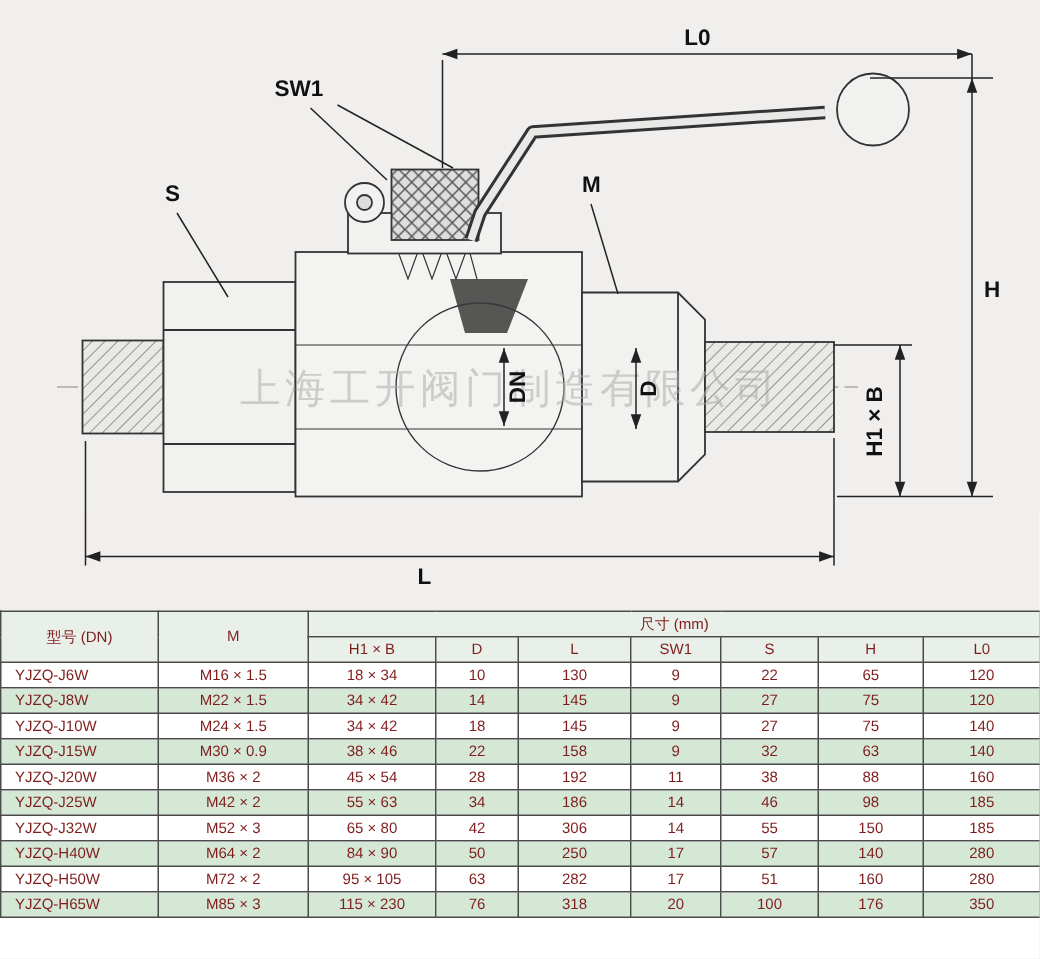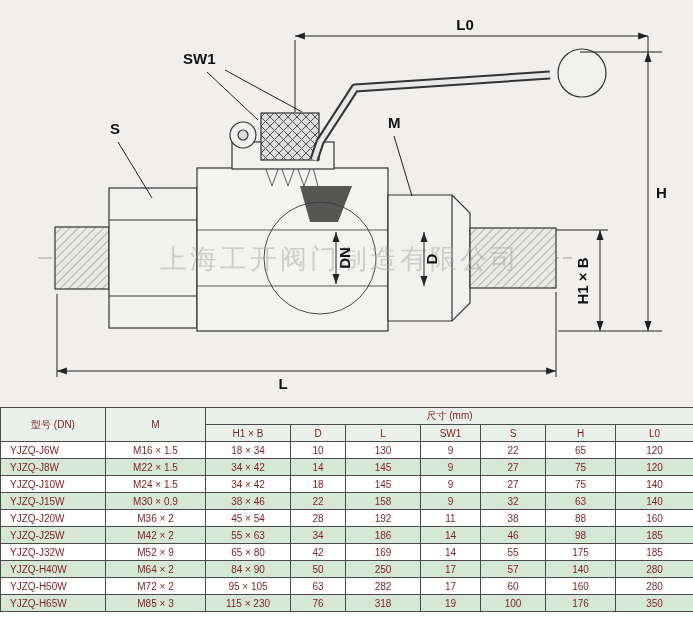--- a/index.html
+++ b/index.html
@@ -234,56 +234,56 @@
         <td>55 × 63</td>
         <td>34</td>
         <td>186</td>
         <td>14</td>
         <td>46</td>
         <td>98</td>
         <td>185</td>
       </tr>
       <tr>
         <td>YJZQ-J32W</td>
-        <td>M52 × 9</td>
+        <td>M52 × 3</td>
         <td>65 × 80</td>
         <td>42</td>
-        <td>169</td>
+        <td>306</td>
         <td>14</td>
         <td>55</td>
-        <td>175</td>
+        <td>150</td>
         <td>185</td>
       </tr>
       <tr class="alt">
         <td>YJZQ-H40W</td>
         <td>M64 × 2</td>
         <td>84 × 90</td>
         <td>50</td>
         <td>250</td>
         <td>17</td>
         <td>57</td>
         <td>140</td>
         <td>280</td>
       </tr>
       <tr>
         <td>YJZQ-H50W</td>
         <td>M72 × 2</td>
         <td>95 × 105</td>
         <td>63</td>
         <td>282</td>
         <td>17</td>
-        <td>60</td>
+        <td>51</td>
         <td>160</td>
         <td>280</td>
       </tr>
       <tr class="alt">
         <td>YJZQ-H65W</td>
         <td>M85 × 3</td>
         <td>115 × 230</td>
         <td>76</td>
         <td>318</td>
-        <td>19</td>
+        <td>20</td>
         <td>100</td>
         <td>176</td>
         <td>350</td>
       </tr>
     </tbody>
 </table>
 
 </body></html>

